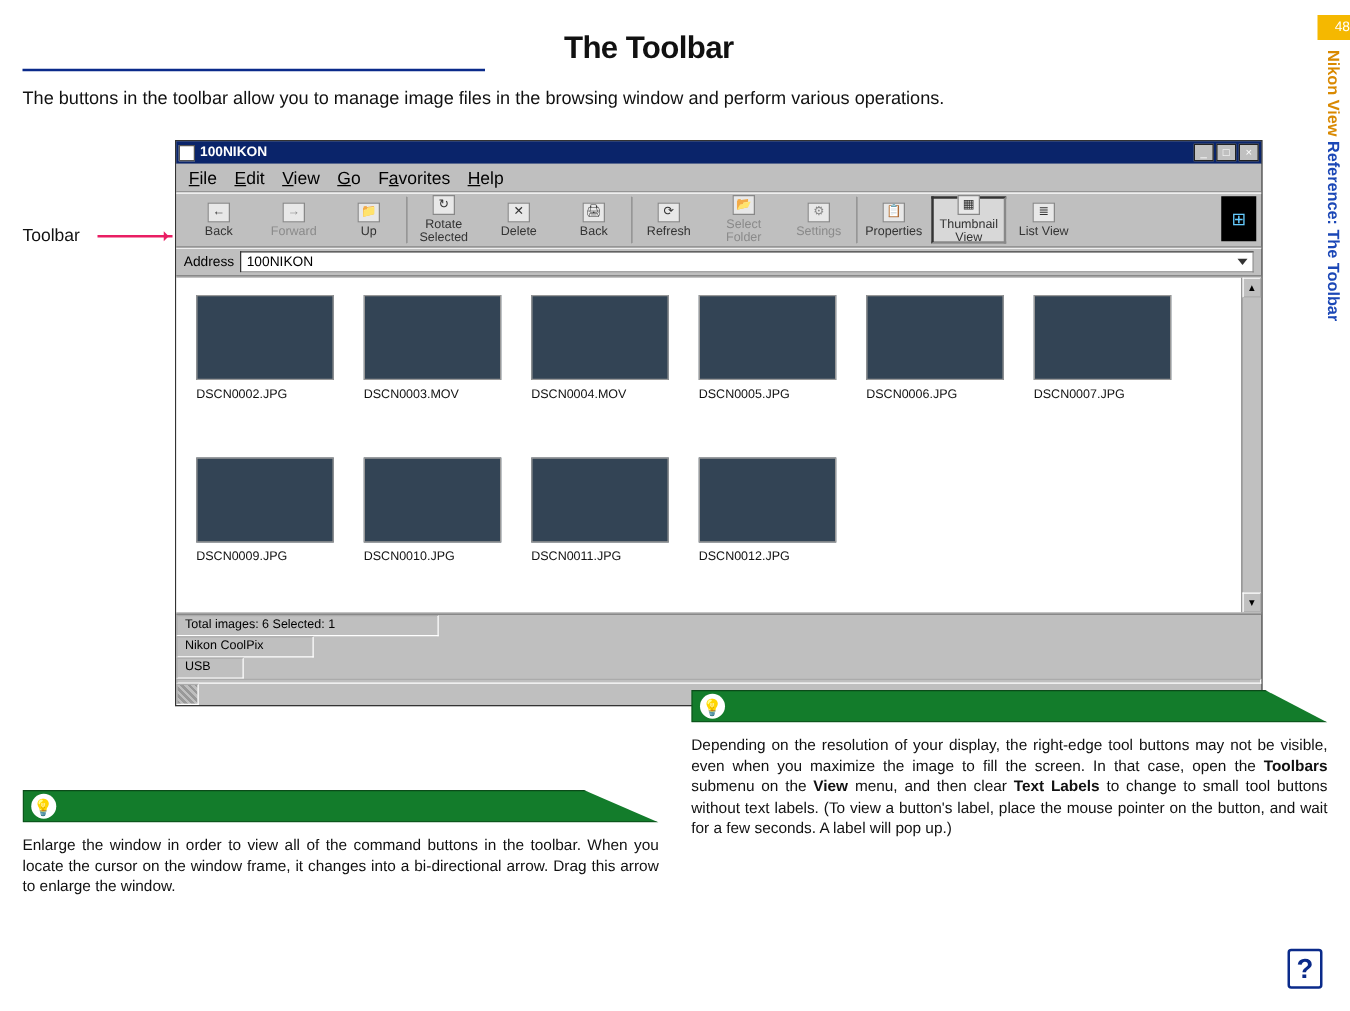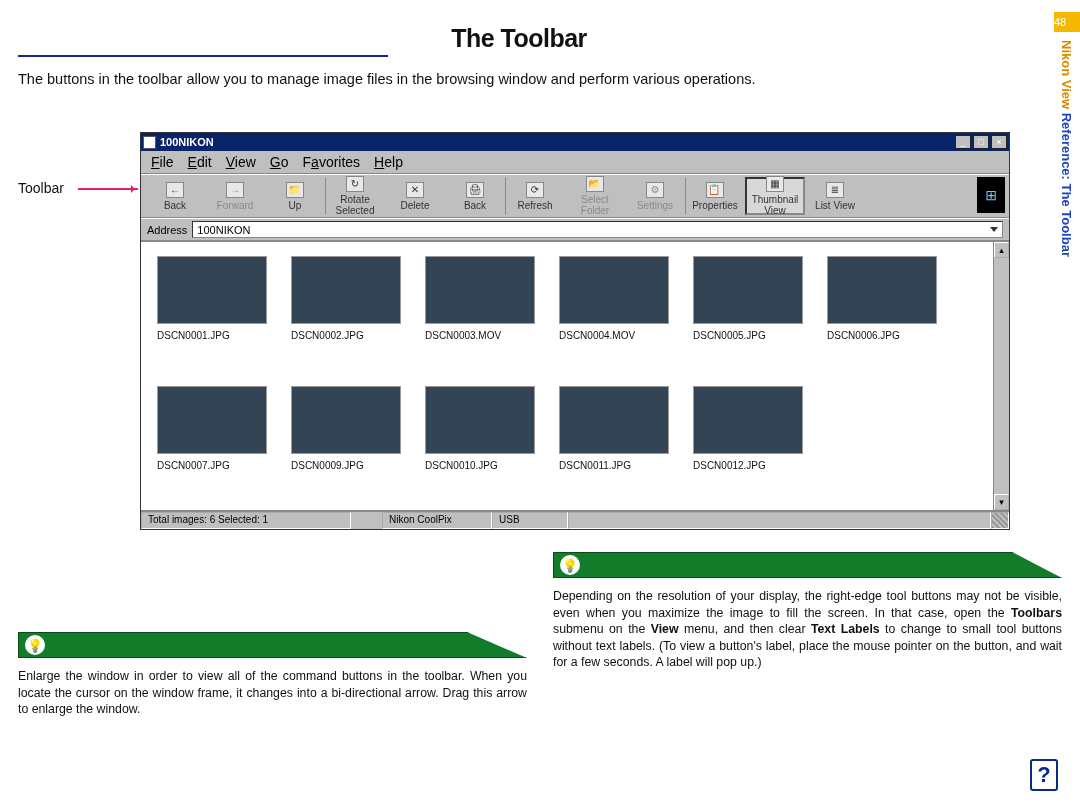--- a/index.html
+++ b/index.html
@@ -4,21 +4,21 @@
 <style>
   * { box-sizing: border-box; }
   body { margin: 0; font-family: Arial, sans-serif; background: #fff; width: 1080px; height: 809px; position: relative; overflow: hidden; }
   .page { padding: 18px 60px 18px 18px; position: relative; }
   h1.title { font-family: Arial, sans-serif; font-weight: 700; font-size: 25px; color: #111; margin: 6px 0 2px 0; letter-spacing: -0.5px; text-align: center; }
   .title-underline { width: 370px; height: 2px; background: #0a2a8a; margin: 0 0 14px 0; }
   .intro { font-size: 14.5px; color: #111; margin-bottom: 14px; }
   .toolbar-label { position: absolute; left: 18px; top: 180px; font-size: 14px; color: #111; }
   .pointer { position:absolute; left:78px; top:188px; width:60px; height:2px; background:#e91e63; }
   .pointer::after { content:""; position:absolute; right:-1px; top:-3px; border:4px solid transparent; border-left-color:#e91e63; }
-  .app-window { position:absolute; left:140px; top:132px; width:870px; border:1px solid #333; background:#bfbfbf; font-family: Tahoma, sans-serif; font-size:11px; }
+  .app-window { position:absolute; left:140px; top:112px; width:870px; border:1px solid #333; background:#bfbfbf; font-family: Tahoma, sans-serif; font-size:11px; }
   .titlebar { background:#0a246a; color:#fff; display:flex; align-items:center; height:18px; padding:0 2px; gap:4px; }
   .titlebar .icon { width:13px; height:13px; background:#fff; border:1px solid #555; display:inline-block; }
   .titlebar .ttext { font-weight:bold; color:#fff; font-size:11px; }
   .winbtns { margin-left:auto; display:flex; gap:2px; }
   .winbtn { width:16px; height:14px; background:#c0c0c0; border:1px solid #222; font-size:9px; line-height:12px; text-align:center; }
   .menubar { display:flex; gap:6px; padding:2px 6px; background:#bfbfbf; border-bottom:1px solid #888; }
   .menuitem { font-size:14px; padding:1px 4px; }
   .menuitem u { text-decoration: underline; }
   .toolbar-row { display:flex; background:#bfbfbf; border-top:1px solid #fff; border-bottom:1px solid #888; padding:2px 4px; height:44px; position:relative; }
   .tbutton { width:60px; text-align:center; font-size:10px; color:#333; padding:2px 4px; border:1px solid transparent; display:flex; flex-direction:column; align-items:center; justify-content:center; gap:2px; }
@@ -32,33 +32,33 @@
   .addrbar label { font-size:11px; }
   .addrfield { flex:1; height:17px; border:1px inset #888; background:#fff; display:flex; align-items:center; padding:0 4px; gap:4px; justify-content:space-between; }
   .addrfield .dd { width:0;height:0;border-left:4px solid transparent;border-right:4px solid transparent;border-top:5px solid #333; }
   .thumbs { background:#fff; padding:14px 16px; height:270px; display:flex; flex-wrap:wrap; gap:20px 24px; border-top:1px solid #888; border-bottom:1px solid #888; position:relative; overflow:hidden;}
   .thumb { width:110px; }
   .thumb .img { width:110px; height:68px; border:1px solid #999; background:#345; }
   .thumb .cap { font-size:10px; color:#111; margin-top:6px; }
   .vscroll { position:absolute; right:0; top:0; bottom:0; width:16px; background:#c0c0c0; border-left:1px solid #888; }
   .vscroll .arrow { height:16px; border:1px outset #fff; background:#c0c0c0; text-align:center; font-size:9px; line-height:14px; }
   .vscroll .track { height:calc(100% - 32px); }
-  .statusbar { display:flex; gap:0; border-top:1px solid #888; background:#bfbfbf; }
+  .statusbar { display:flex; gap:0; border-top:1px solid #888; background:#bfbfbf;flex-direction:column; }
   .statusbar .cell { border:1px inset #fff; padding:1px 6px; font-size:10px; height:17px; }
-  .statusbar .c1 { width:210px; } .statusbar .c2 { width:110px;margin-left:31px; } .statusbar .c3 { width:76px; } .statusbar .c4 { flex:1; } .statusbar .cg{width:18px; background:repeating-linear-gradient(45deg,#999 0 2px,#bfbfbf 2px 4px);}
+  .statusbar .c1 { width:210px; } .statusbar .c2 { width:110px; } .statusbar .c3 { width:54px; } .statusbar .c4 { flex:1; } .statusbar .cg{width:18px; background:repeating-linear-gradient(45deg,#999 0 2px,#bfbfbf 2px 4px);}
   .tips { position:absolute; left:18px; top:592px; right:18px; display:flex; gap:26px; }
   .tip { flex:1; }
   .tip-header { height:26px; position:relative; background:#137c2b; clip-path: polygon(0 0, calc(100% - 60px) 0, 100% 100%, 0 100%); border:1px solid #0b4a19; }
   .tip-header.right { clip-path: polygon(0 0, calc(100% - 50px) 0, 100% 100%, 0 100%); }
   .bulb { position:absolute; left:6px; top:2px; width:20px; height:20px; border-radius:50%; background:#fff; display:flex; align-items:center; justify-content:center; font-size:13px; color:#137c2b; }
   .tiptext { font-size:12.3px; color:#111; margin-top:10px; text-align:justify; line-height:1.35; }
   .tip.right .tip-header { margin-top:-40px; }
   .tip.right .tiptext { margin-top:10px; }
   .page-tab { position:absolute; right:0; top:12px; width:26px; height:340px; }
-  .pn { background:#f5b800; color:#fff; font-size:11px; text-align:left; height:20px; line-height:20px; }
+  .pn { background:#f5b800; color:#fff; font-size:11px; text-align:right; height:20px; line-height:20px; }
   .side-label { writing-mode: vertical-rl; text-orientation: mixed; font-family: Arial; font-size:13px; padding:8px 5px; }
   .side-label .p1 { color:#d98900; font-weight:700; }
   .side-label .p2 { color:#1b47b6; font-weight:700; }
   .help-icon { position:absolute; right:22px; bottom:18px; width:28px; height:32px; border:2px solid #0a2a8a; color:#0a2a8a; font-size:22px; font-weight:bold; text-align:center; line-height:28px; border-radius:3px; }
   
   .i1{background:linear-gradient(#58a0c8 60%,#d7c08f 60%);}
   .i2{background:linear-gradient(#d7c08f,#c8a877);}
   .i3{background:#2a5e7a;}
   .i4{background:linear-gradient(#4b7a99 40%,#223447 40%);}
   .i5{background:linear-gradient(#2a5e7a 55%,#b89a6f 55%);}
@@ -154,24 +154,20 @@
     </div>
     <div class="addrbar">
       <label>Address</label>
       <div class="addrfield">
         <span>100NIKON</span>
         <span class="dd"></span>
       </div>
     </div>
     <div class="thumbs">
       <div class="thumb">
-          <div class="img i1"></div>
-          <div class="cap">DSCN0001.JPG</div>
-        </div>
-      <div class="thumb">
           <div class="img i2"></div>
           <div class="cap">DSCN0002.JPG</div>
         </div>
       <div class="thumb">
           <div class="img i3"></div>
           <div class="cap">DSCN0003.MOV</div>
         </div>
       <div class="thumb">
           <div class="img i4"></div>
           <div class="cap">DSCN0004.MOV</div>

